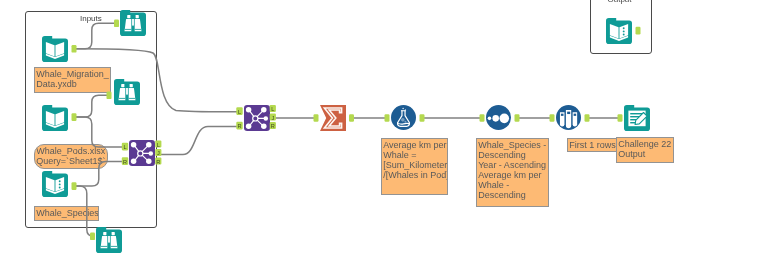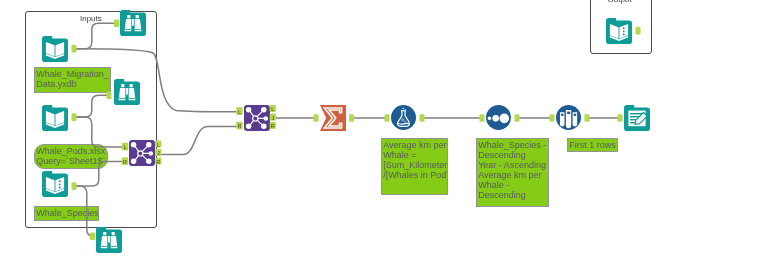--- a/index.html
+++ b/index.html
@@ -1,20 +1,20 @@
 <!DOCTYPE html>
 <html><head>
 <meta charset="utf-8">
 <style>
 html,body{margin:0;padding:0;}
 body{width:775px;height:259px;background:#ffffff;font-family:"Liberation Sans",sans-serif;overflow:hidden;}
 #canvas{position:relative;width:775px;height:225px;background:#ffffff;}
 .container{position:absolute;z-index:1;border:1.7px solid #4a4a4a;border-radius:3px;background:#ffffff;box-sizing:border-box;}
 .node{position:absolute;z-index:4;}
-.lbl{position:absolute;z-index:2;background:#84cc16;border:1px solid #939393;font-size:9px;color:#5a5a5a;line-height:10px;padding:1.2px 0 0 1.2px;white-space:pre;box-sizing:border-box;overflow:hidden;}
+.lbl{position:absolute;z-index:2;background:#fdba74;border:1px solid #939393;font-size:9px;color:#5a5a5a;line-height:10px;padding:1.2px 0 0 1.2px;white-space:pre;box-sizing:border-box;overflow:hidden;}
 .ctitle{position:absolute;z-index:5;font-size:8px;color:#3f3f3f;white-space:nowrap;}
 svg{display:block;overflow:visible;}
 #wires{position:absolute;left:0;top:0;width:775px;height:259px;pointer-events:none;z-index:3;}
 </style>
 </head>
 <body>
 
 <div id="canvas">
 
   <svg id="wires" viewBox="0 0 775 259">
@@ -295,14 +295,16 @@
 Whale =
 [Sum_Kilometers]
 /[Whales in Pod]</div>
   <div class="lbl" style="left:476px;top:138px;width:73px;height:69px;">Whale_Species -
 Descending
 Year - Ascending
 Average km per
 Whale -
 Descending</div>
   <div class="lbl" style="left:567px;top:138px;width:51px;height:14px;">First 1 rows</div>
+  <div class="lbl" style="left:616px;top:137px;width:58px;height:26px;">Challenge 22
+Output</div>
 
 </div>
 
 </body></html>

